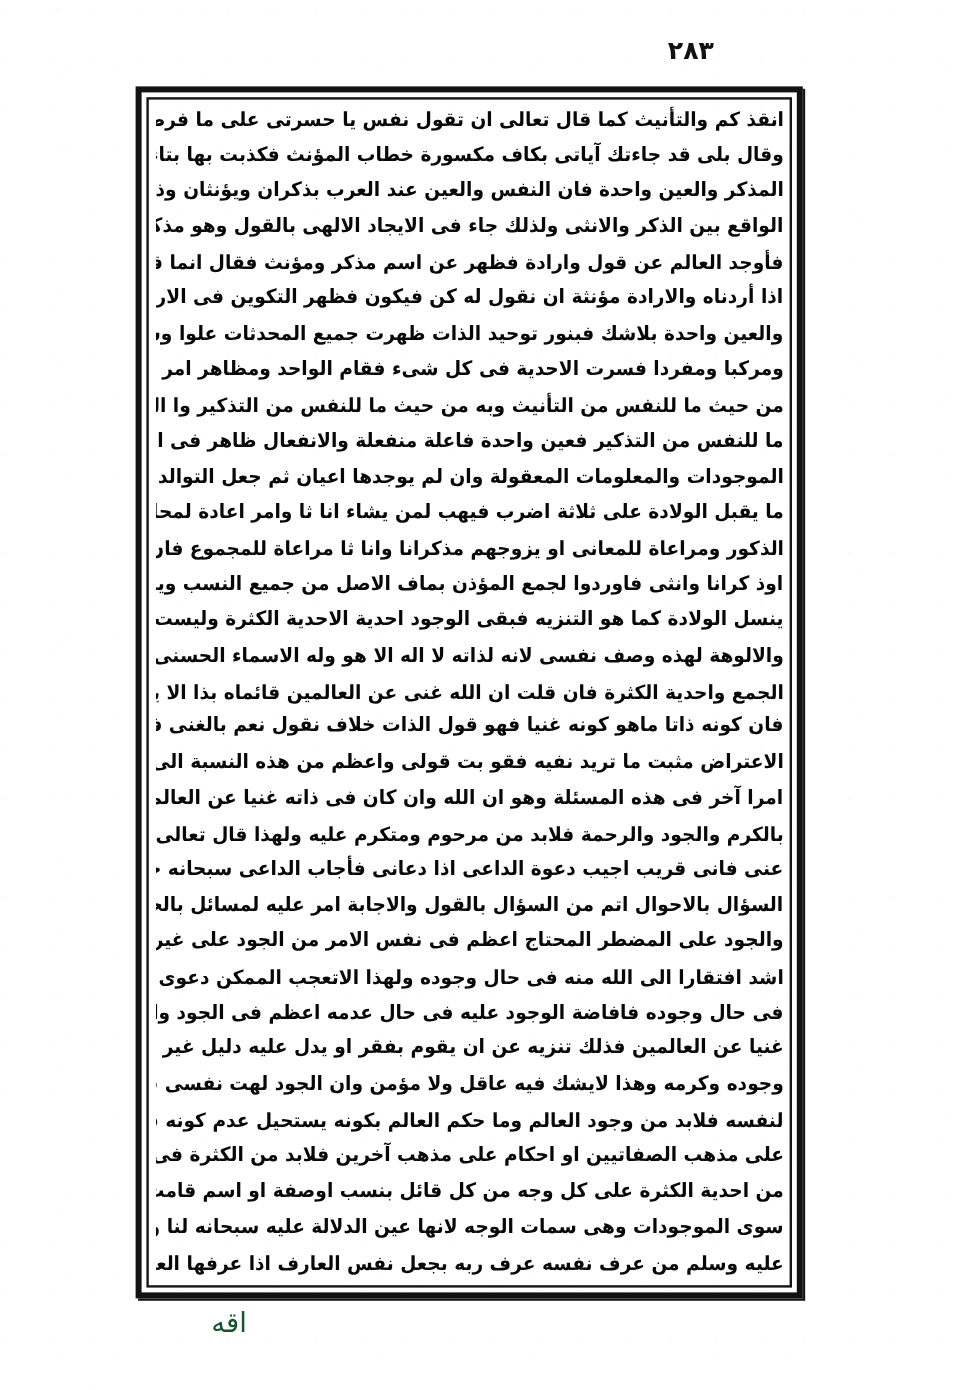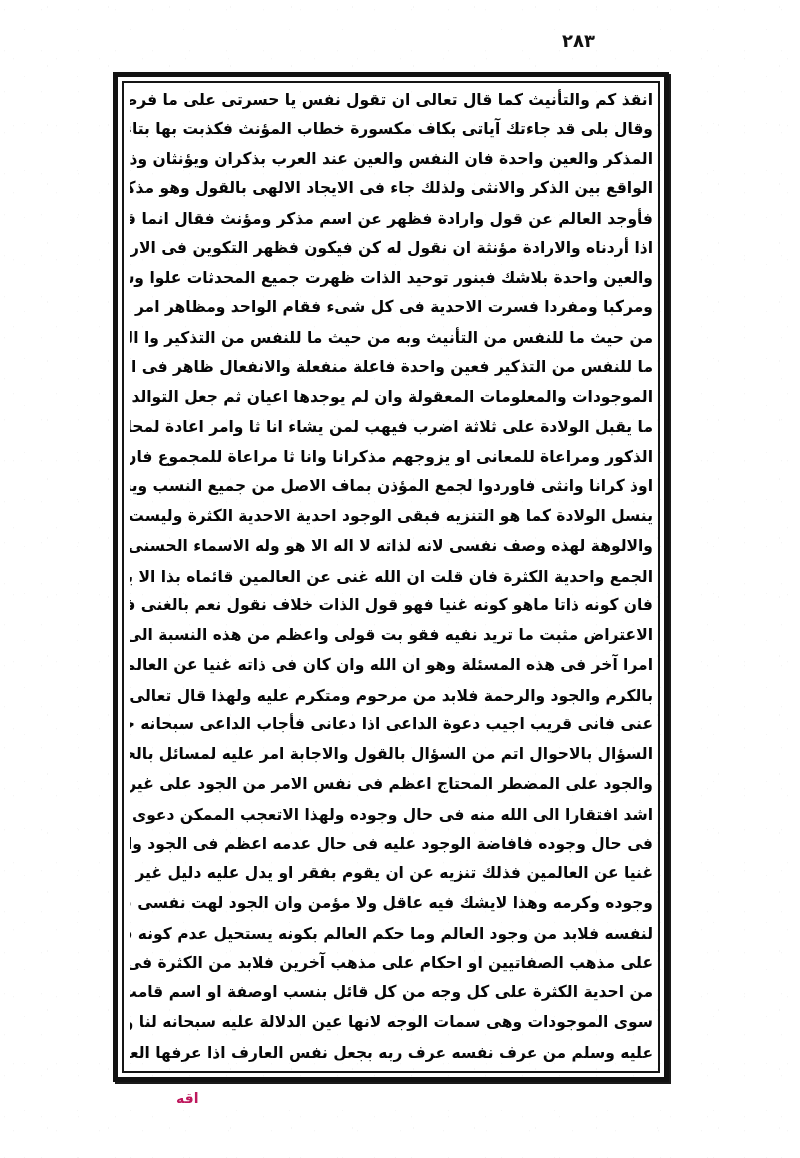--- a/index.html
+++ b/index.html
@@ -21,21 +21,21 @@
     inset: 0;
     background: #ffffff;
   }
 
   
   .page-number {
     position: absolute;
     top: 30px;
     right: 205px;
     font-family: "DejaVu Sans", sans-serif;
-    font-size: 18px;
+    font-size: 21px;
     font-weight: 700;
     color: #111111;
     letter-spacing: 0.5px;
     direction: rtl;
     unicode-bidi: bidi-override;
   }
 
   
   .frame-outer {
     position: absolute;
@@ -104,23 +104,23 @@
   .ms-line:nth-child(3n)   > span { transform: scaleY(1.06) translateY(-0.5px); }
   .ms-line:nth-child(4n+1) > span { transform: scaleY(1.05) translateY(0.5px); }
   .ms-line:nth-child(5n+2) > span { letter-spacing: 0.2px; }
 
   
   .catchword {
     position: absolute;
     left: 176px;
     top: 1090px;
     font-family: "DejaVu Sans", sans-serif;
-    font-size: 14px;
-    font-weight: 700;
-    color: #be185d;
+    font-size: 23px;
+    font-weight: 400;
+    color: #14532d;
     direction: rtl;
   }
 
   
   .grain {
     position: absolute;
     inset: 0;
     pointer-events: none;
     opacity: 0.035;
     background-image:

